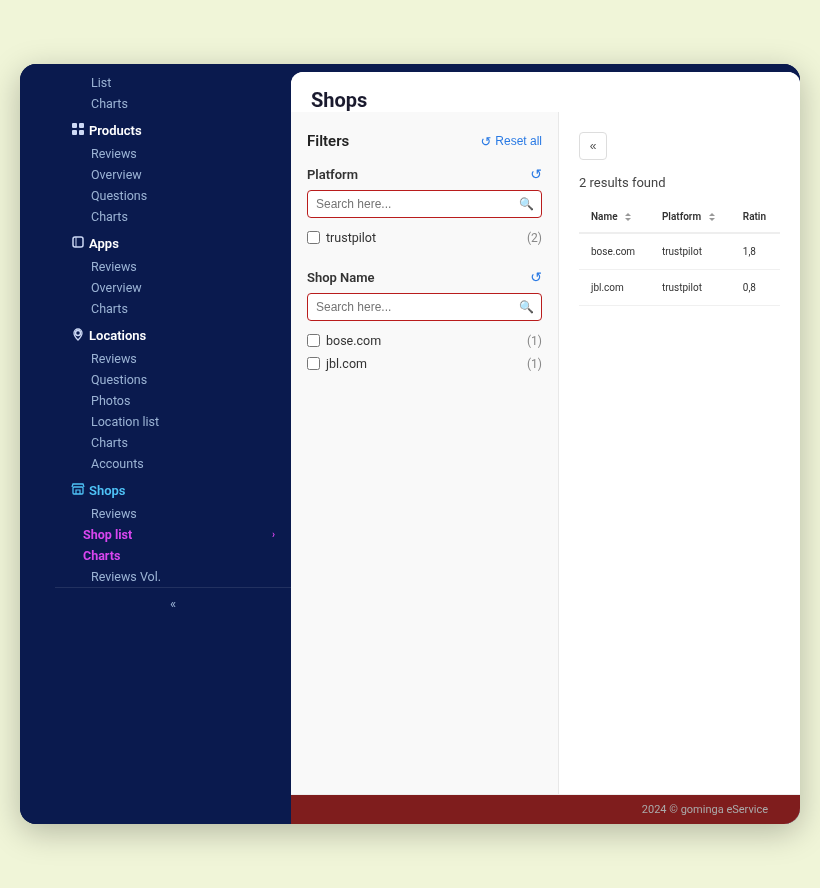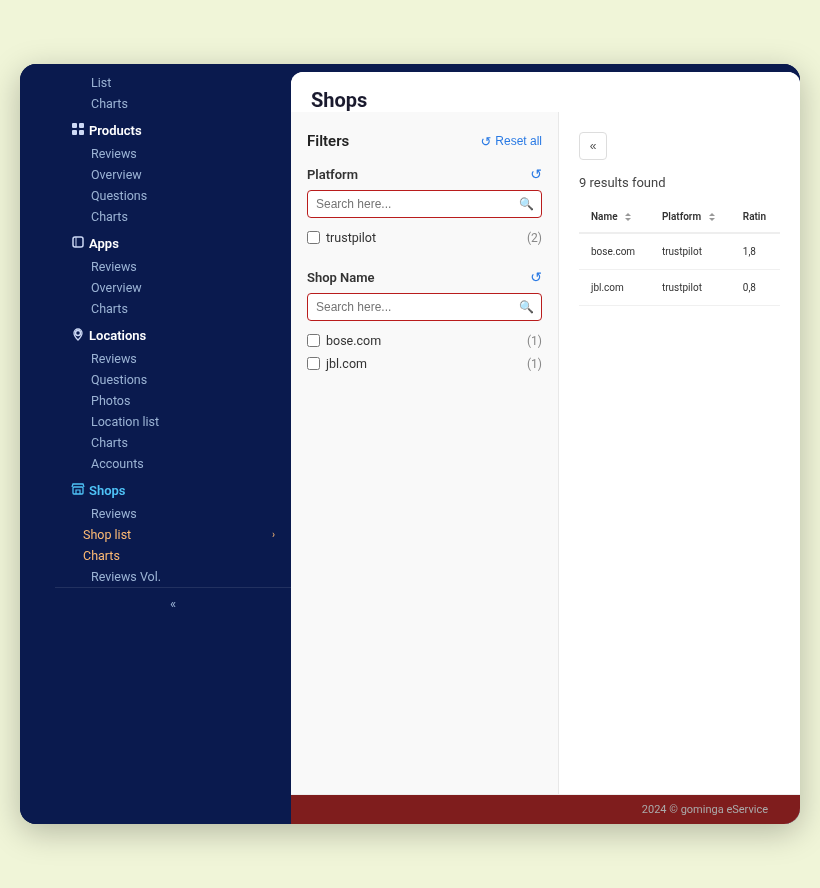--- a/index.html
+++ b/index.html
@@ -48,22 +48,22 @@
       font-size: 13px;
       cursor: pointer;
     }
     .sidebar-subsection {
       padding: 3px 16px 3px 36px;
       color: #9bb3d4;
       cursor: pointer;
       font-size: 12.5px;
     }
     .sidebar-subsection.active-sub {
-      color: #fdba74;
-      font-weight: 400;
+      color: #d946ef;
+      font-weight: 700;
       padding-left: 28px;
     }
     .sidebar-subsection.has-arrow {
       display: flex;
       justify-content: space-between;
       align-items: center;
     }
     .sidebar-active-section {
       color: #4fc3f7;
     }
@@ -389,21 +389,21 @@
           </div>
         </div>
 
         <div class="results-panel">
           <div class="results-header">
             <button class="collapse-results-btn">
               <span>«</span>
             </button>
           </div>
           <div style="margin-bottom:10px;">
-            <span class="results-count">9 results found</span>
+            <span class="results-count">2 results found</span>
           </div>
           <table class="results-table">
             <thead>
               <tr>
                 <th>
                   <span>Name</span>
                   <span class="sort-icon">
                     <svg width="8" height="10" viewBox="0 0 8 10">
                         <path d="M4 1l3 3H1z" fill="#999"></path>
                         <path d="M4 9L1 6h6z" fill="#999"></path>

